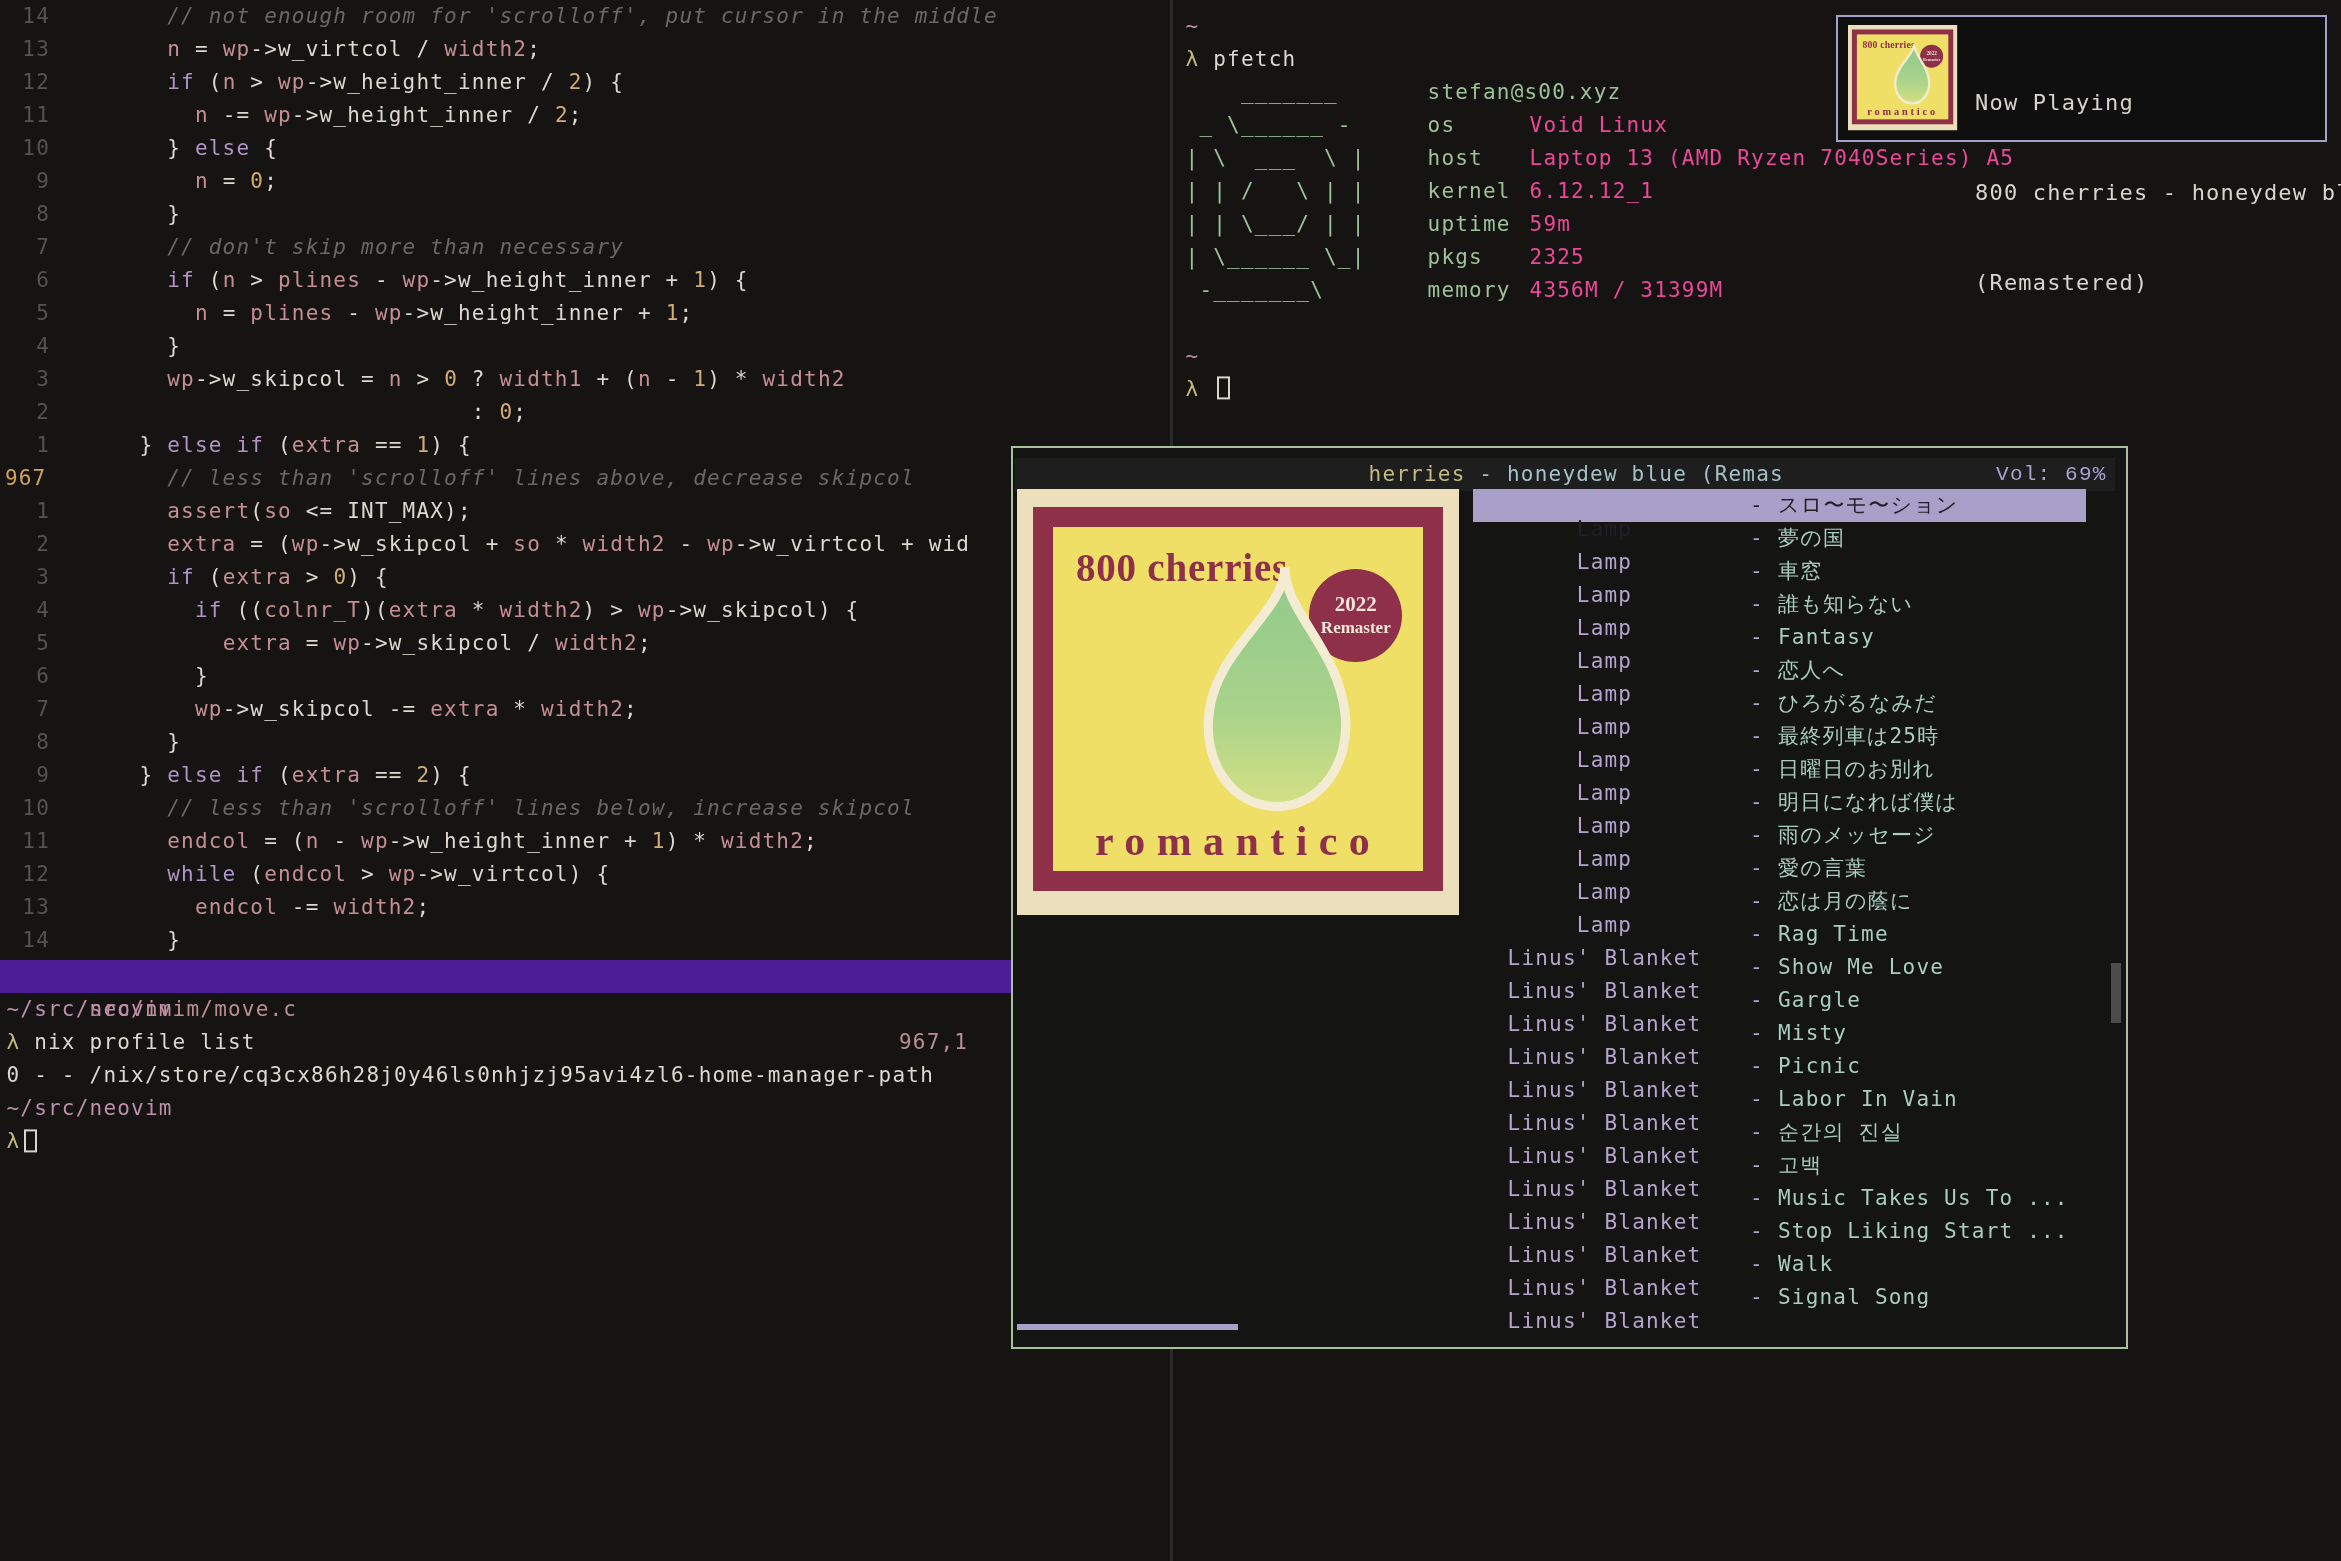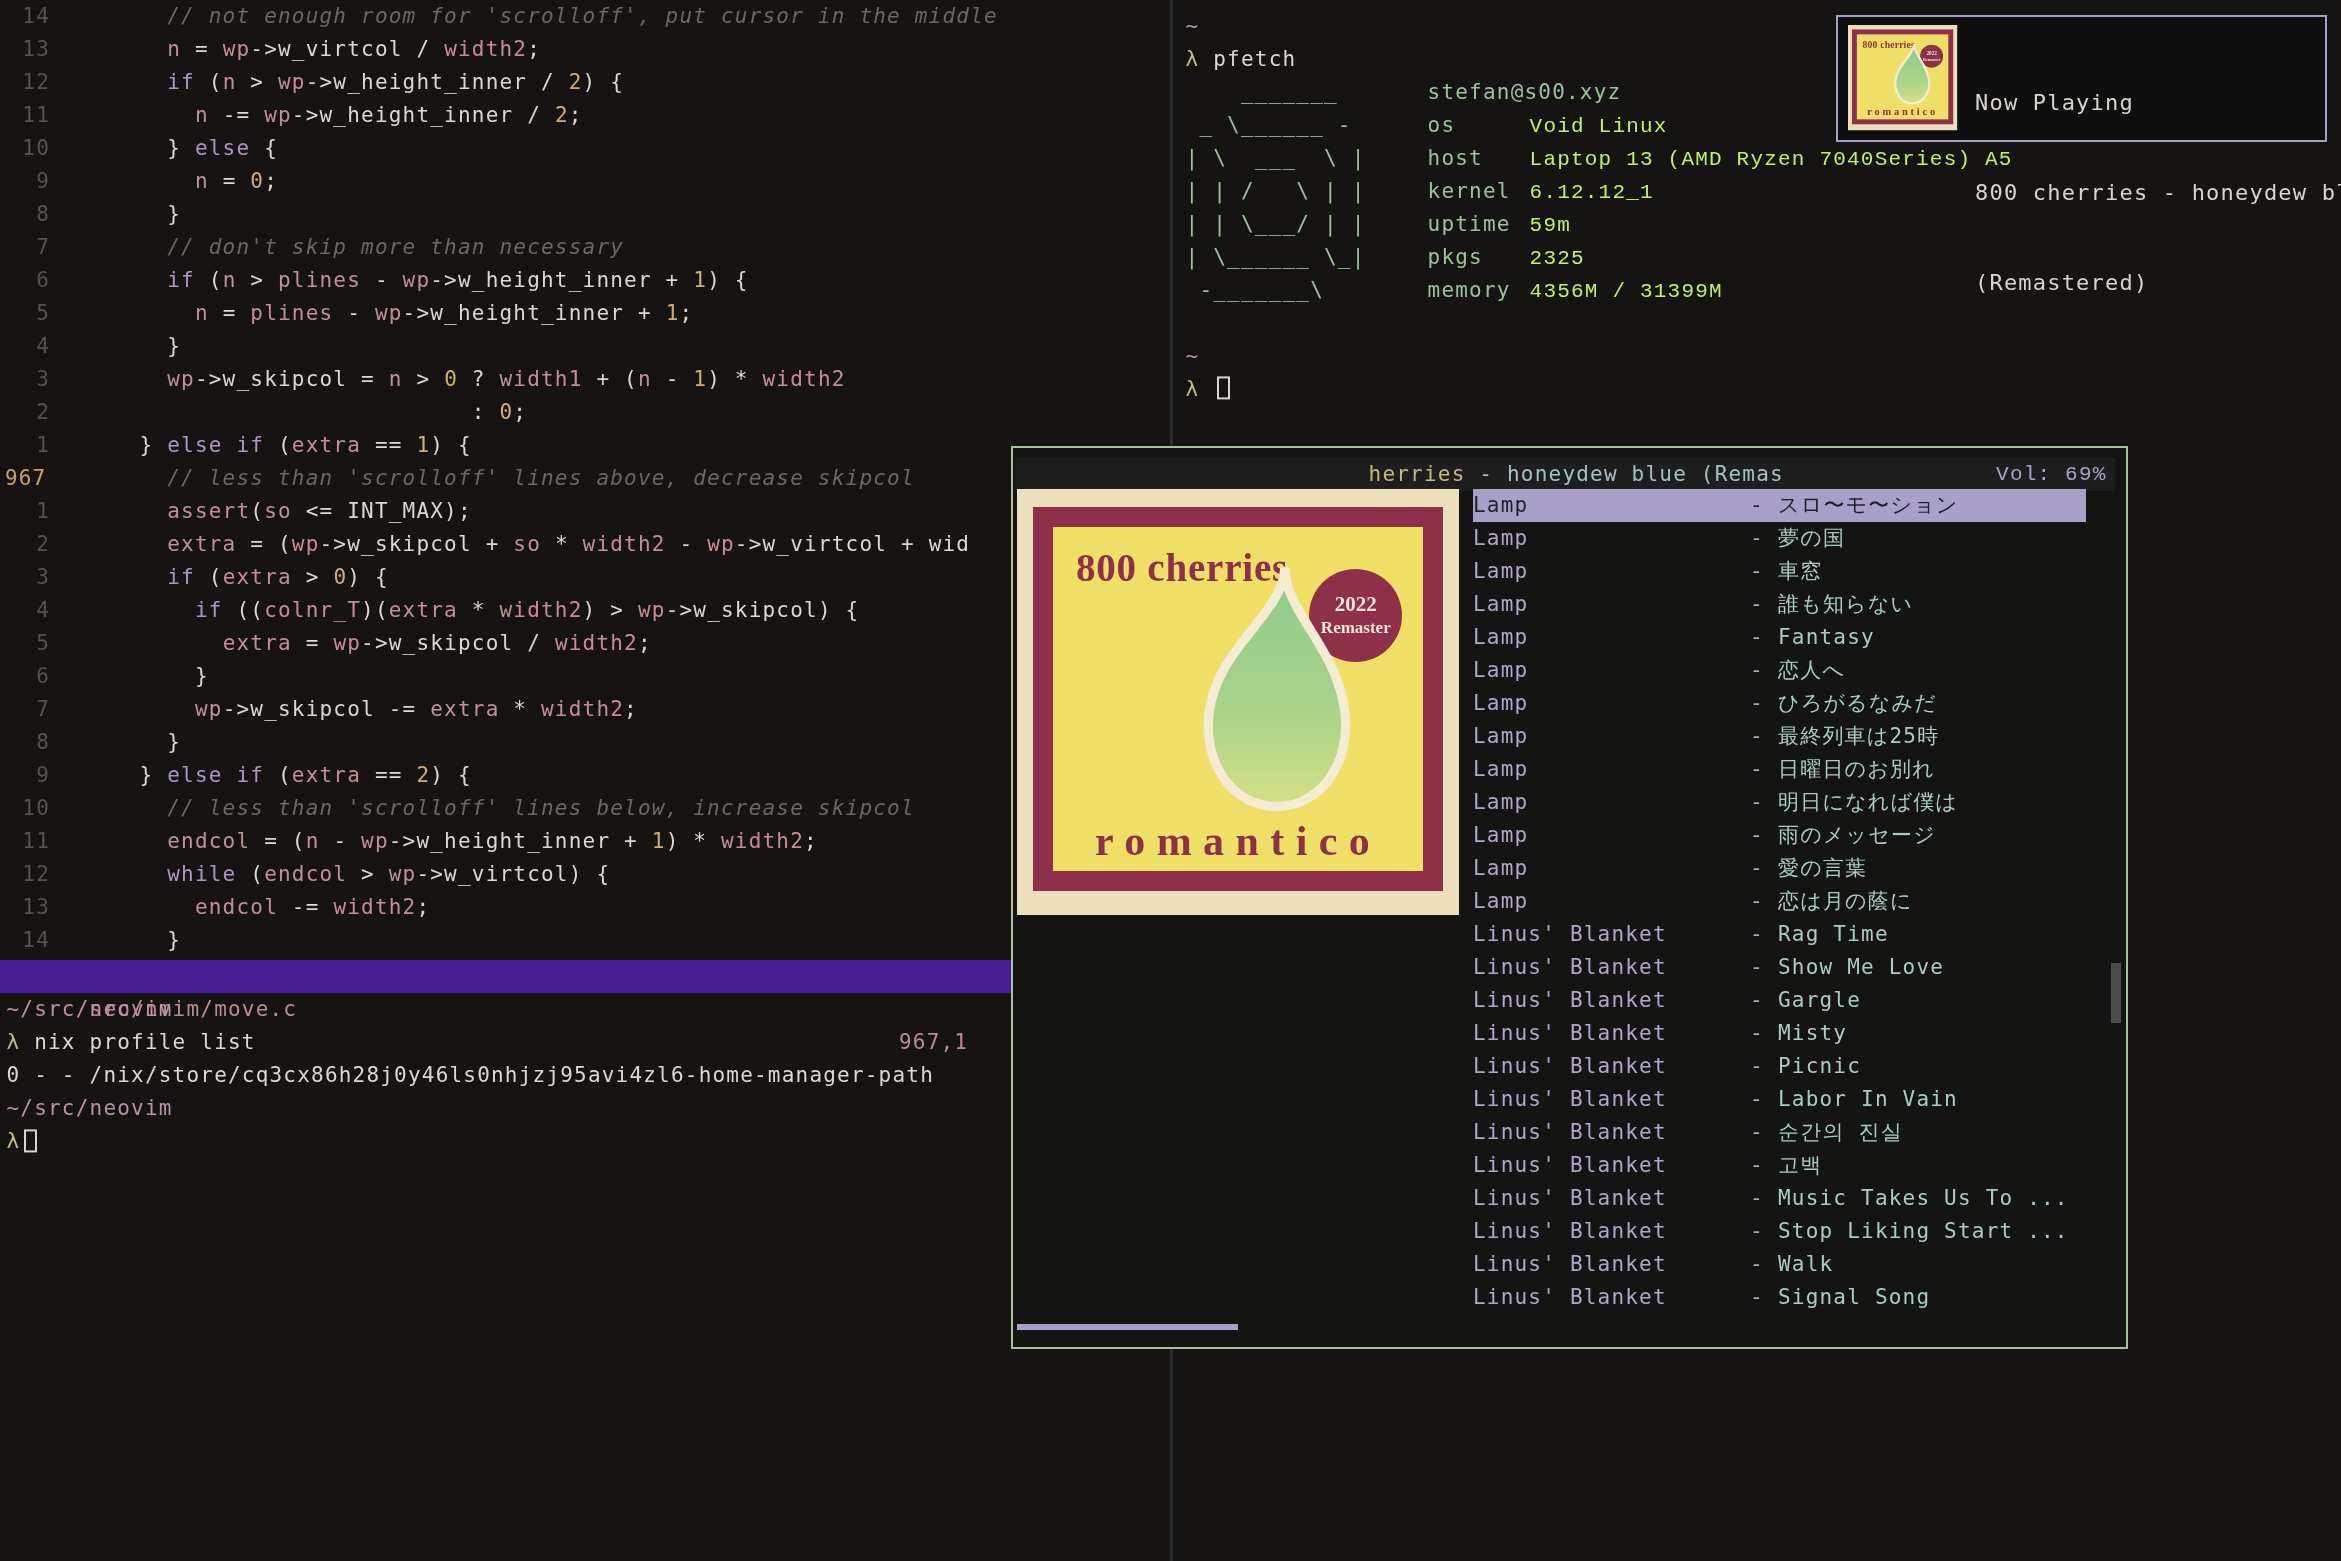--- a/index.html
+++ b/index.html
@@ -37,37 +37,37 @@
 
   
   #vsep { position:absolute; left:1170px; top:0; width:3.3px; height:1561px; background:#2b2b2b; }
 
   
   #right-pane { position:absolute; left:1175px; top:0; width:1167px; height:1561px; overflow:hidden; }
   #rt-lines { position:absolute; left:0; top:9.8px; width:1167px; }
   #rt-lines .row { padding-left:10.6px; }
   .pf-art { display:inline-block; width:242px; color:#9cc298; white-space:pre; }
   .pf-label { display:inline-block; width:102px; color:#9cc298; white-space:pre; }
-  .pf-value { color:#bef264; white-space:pre;font-family:Liberation Mono, monospace; }
+  .pf-value { color:#ec4899; white-space:pre; }
 
   
   #player { position:absolute; left:1011px; top:446px; width:1117px; height:903px;
             border:2.4px solid #a7c19d; background:#141413; z-index:10; }
   #player .titlebar { position:absolute; left:1.6px; top:9.8px; right:11.4px; height:33px;
                       line-height:33px; background:#1f1e1e; white-space:pre; }
   #player .mode { color:#a8a2cf; padding-left:6.5px; }
   #player .scroll { position:absolute; left:342px; top:0;margin-left:12px; }
   #player .scroll .a { color:#c3ba82; } #player .scroll .t { color:#a3c2c6; }
   #player .vol { position:absolute; right:8.1px; top:0; color:#a8a2cf;font-family:Liberation Mono, monospace; }
 
   #player .album-main { position:absolute; left:4.1px; top:41px; }
 
   #playlist { position:absolute; left:460px; top:41px; width:613px; }
   .pl-row { display:flex; height:33px; line-height:33px; white-space:pre; }
-  .pl-artist { width:263px; text-align:left; color:#b3a5cd; }
+  .pl-artist { width:263px; text-align:center; color:#b3a5cd;margin-top:24px; }
   .pl-sep { width:42px; text-align:center; color:#b3a5cd; }
   .pl-title { flex:1; color:#a9cdc2; }
   .pl-row.sel { background:#a8a0c8; }
   .pl-row.sel .pl-artist, .pl-row.sel .pl-sep, .pl-row.sel .pl-title { color:#211f28; }
 
   #scroll-thumb { position:absolute; right:4.9px; top:515px; width:9.8px; height:60px; background:#4c4c4c; }
   #progress { position:absolute; left:4.1px; top:876px; width:221px; height:5.7px; background:#a8a0c8; }
 
   
   .album { width:442px; height:426px; background:#ecdfbc; padding:18px 16.3px 24.4px; }

